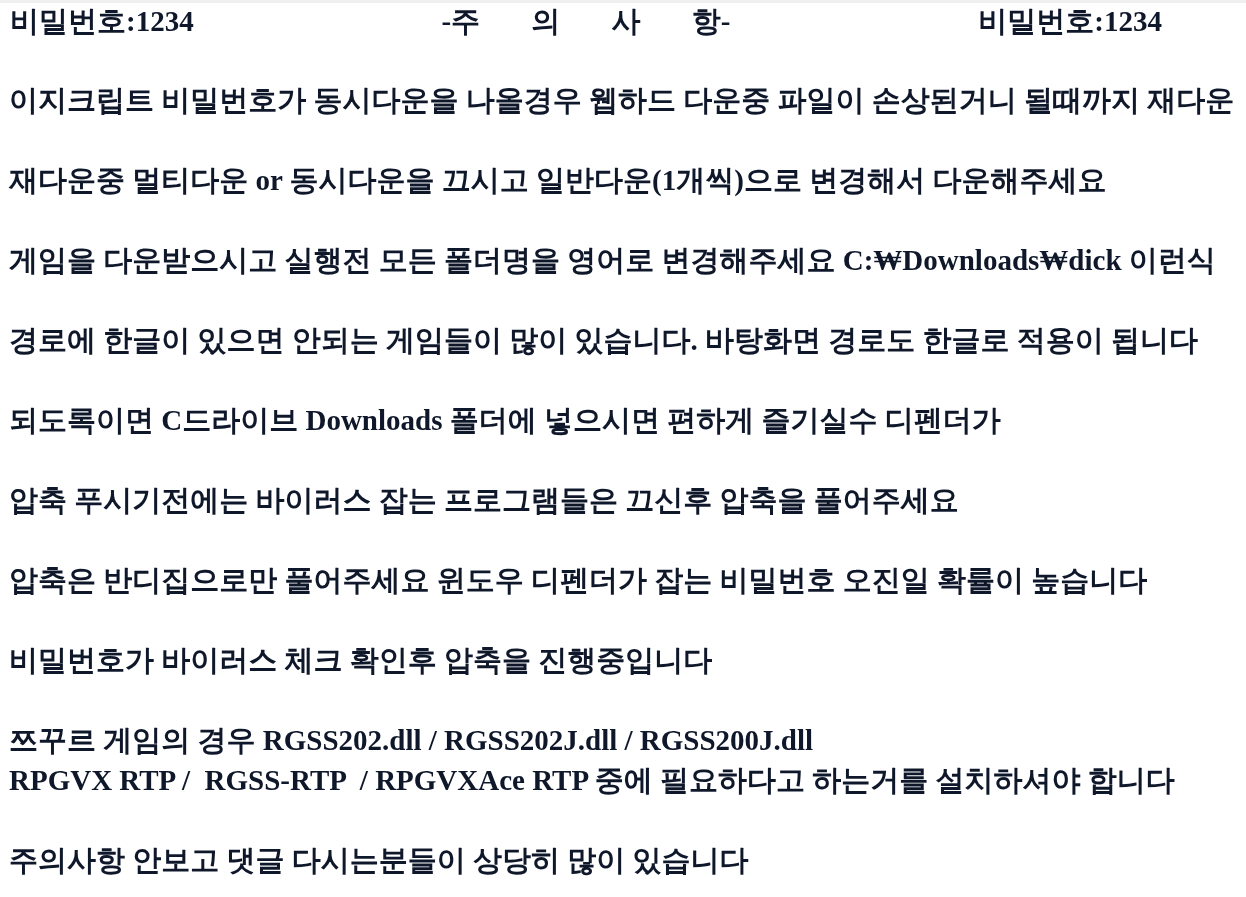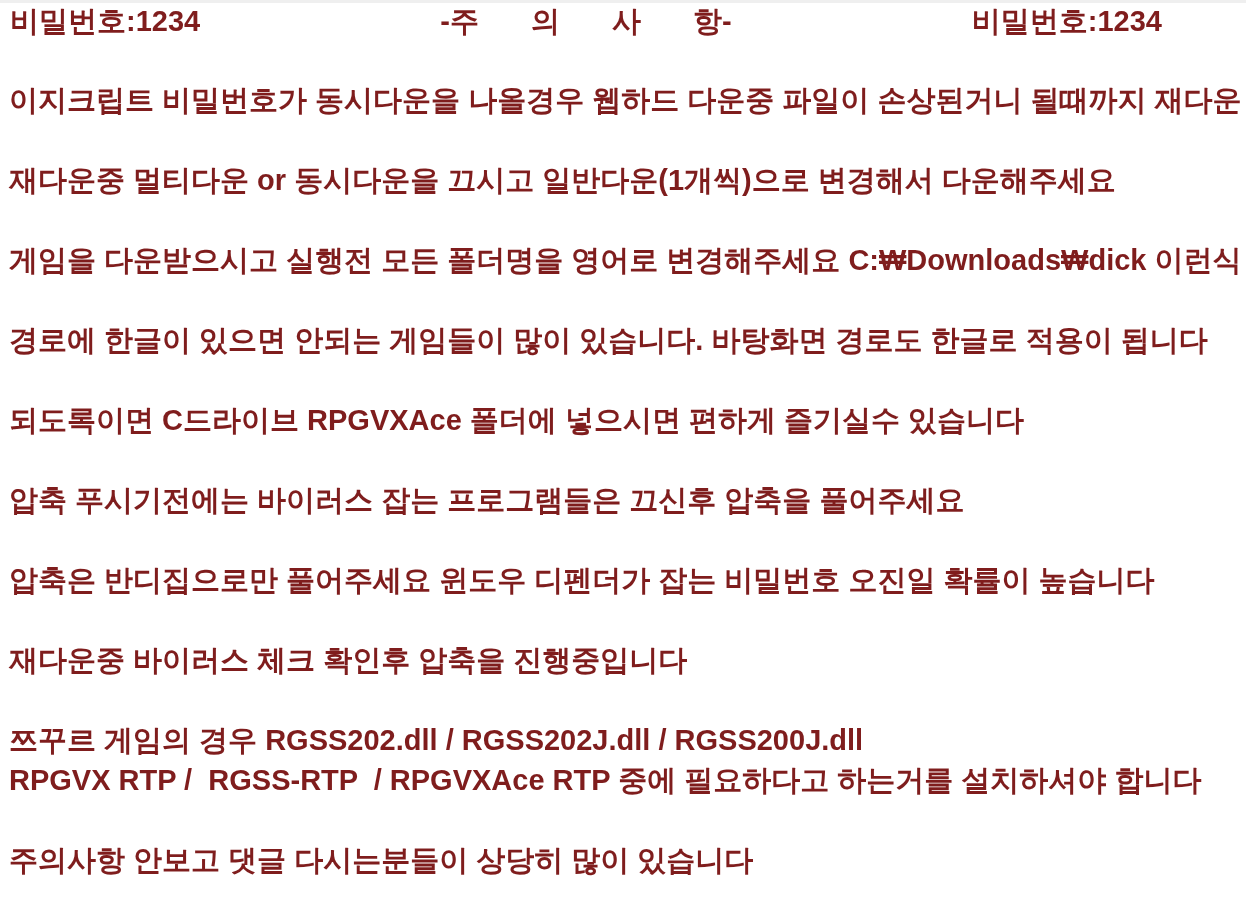--- a/index.html
+++ b/index.html
@@ -6,23 +6,23 @@
     margin: 0;
     padding: 0;
     background: #ffffff;
   }
   .doc {
     position: relative;
     width: 1246px;
     height: 897px;
     background: #ffffff;
     overflow: hidden;
-    font-family: Liberation Sans, sans-serif;
+    font-family: Liberation Serif, serif;
     font-weight: 700;
-    color: #7f1d1d;
+    color: #0f172a;
   }
   .top-strip {
     height: 3px;
     width: 100%;
     background: #efefef;
   }
   .header-row {
     display: flex;
     justify-content: space-between;
     align-items: center;
@@ -56,20 +56,20 @@
   <div class="header-row">
     <span>비밀번호:1234</span>
     <span class="header-title">-주 의 사 항-</span>
     <span>비밀번호:1234</span>
   </div>
 
   <div class="line gap">이지크립트 비밀번호가 동시다운을 나올경우 웹하드 다운중 파일이 손상된거니 될때까지 재다운</div>
   <div class="line gap">재다운중 멀티다운 or 동시다운을 끄시고 일반다운(1개씩)으로 변경해서 다운해주세요</div>
   <div class="line gap">게임을 다운받으시고 실행전 모든 폴더명을 영어로 변경해주세요 C:₩Downloads₩dick 이런식</div>
   <div class="line gap">경로에 한글이 있으면 안되는 게임들이 많이 있습니다. 바탕화면 경로도 한글로 적용이 됩니다</div>
-  <div class="line gap">되도록이면 C드라이브 RPGVXAce 폴더에 넣으시면 편하게 즐기실수 있습니다</div>
+  <div class="line gap">되도록이면 C드라이브 Downloads 폴더에 넣으시면 편하게 즐기실수 디펜더가</div>
   <div class="line gap">압축 푸시기전에는 바이러스 잡는 프로그램들은 끄신후 압축을 풀어주세요</div>
   <div class="line gap">압축은 반디집으로만 풀어주세요 윈도우 디펜더가 잡는 비밀번호 오진일 확률이 높습니다</div>
-  <div class="line gap">재다운중 바이러스 체크 확인후 압축을 진행중입니다</div>
+  <div class="line gap">비밀번호가 바이러스 체크 확인후 압축을 진행중입니다</div>
   <div class="line gap">쯔꾸르 게임의 경우 RGSS202.dll / RGSS202J.dll / RGSS200J.dll</div>
   <div class="line">RPGVX RTP /  RGSS-RTP  / RPGVXAce RTP 중에 필요하다고 하는거를 설치하셔야 합니다</div>
   <div class="line gap">주의사항 안보고 댓글 다시는분들이 상당히 많이 있습니다</div>
 </div>
 
 </body></html>

